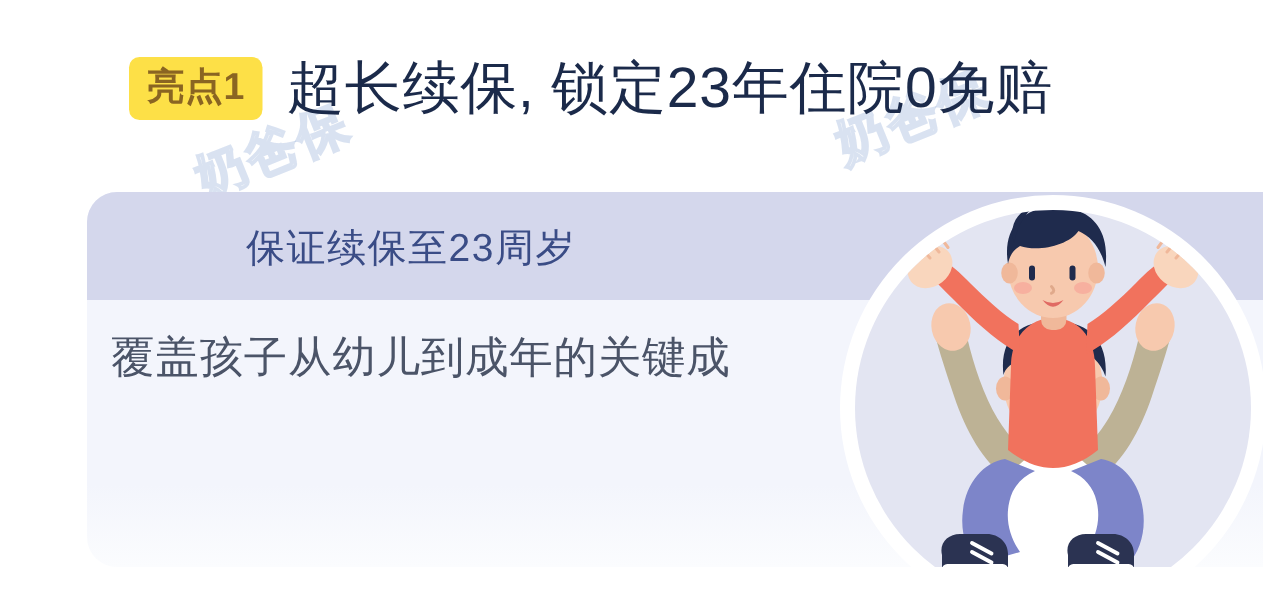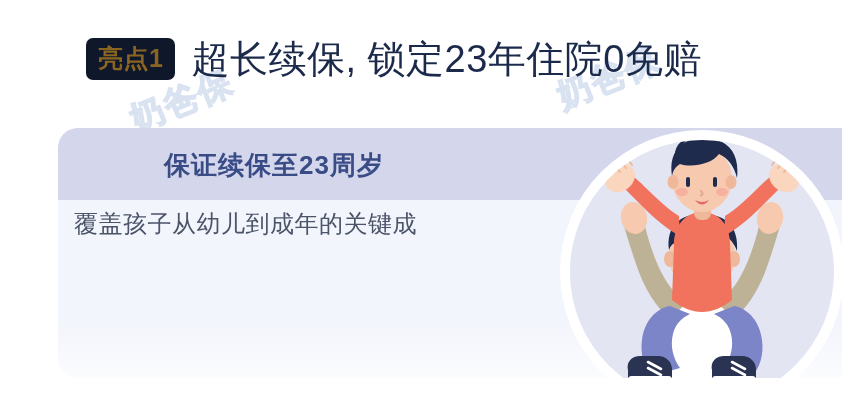--- a/index.html
+++ b/index.html
@@ -45,21 +45,21 @@
   
   #title-row {
     position: absolute;
     left: 86px;
     top: 33px;
     display: flex;
     align-items: center;
     height: 52px;
   }
   #highlight-badge {
-    background: #0f172a;
+    background: #fde047;
     color: #8a6522;
     font-size: 25px;
     font-weight: 700;
     line-height: 1;
     padding: 8px 12px 9px 12px;
     border-radius: 7px;
     letter-spacing: 0.5px;
     font-family: "Liberation Sans", "DejaVu Sans", sans-serif;
   }
   #main-title {
@@ -89,33 +89,34 @@
     width: 100%;
     height: 72px;
     background: #d4d7ec;
   }
   #card-header-title {
     position: absolute;
     left: 106px;
     top: 20px;
     color: #3a4c86;
     font-size: 26px;
-    font-weight: 700;
+    font-weight: 400;
     letter-spacing: 1px;
     white-space: nowrap;
   }
   #card-body-text {
     position: absolute;
     left: 16px;
-    top: 74px;
+    top: 90px;
     width: 455px;
     color: #4b5468;
-    font-size: 24px;
+    font-size: 29px;
     line-height: 43px;
     letter-spacing: 0.5px;
+    font-family: Liberation Serif, serif;
   }
   #card-body-text div { white-space: nowrap; }
 
   
   #illustration {
     position: absolute;
     left: 494px;
     top: -6px;
     width: 300px;
     height: 300px;

